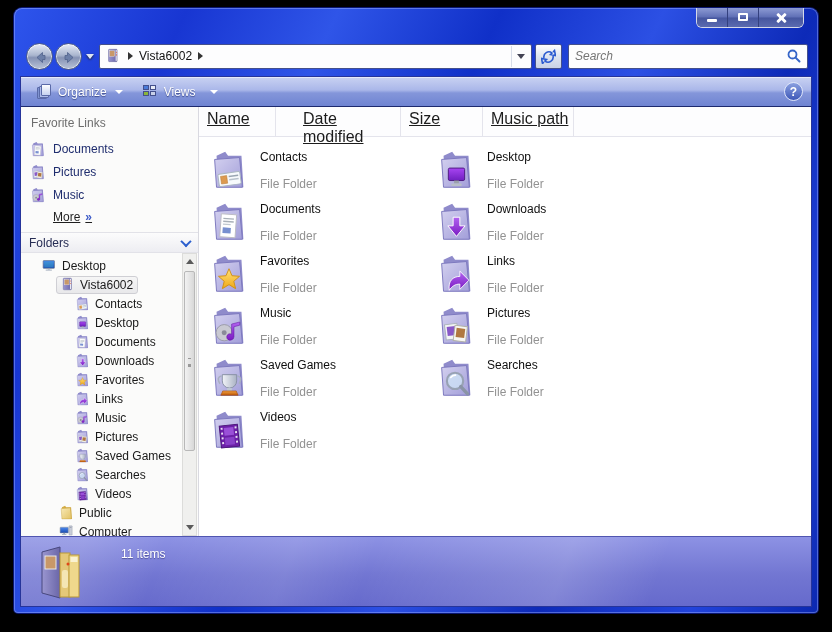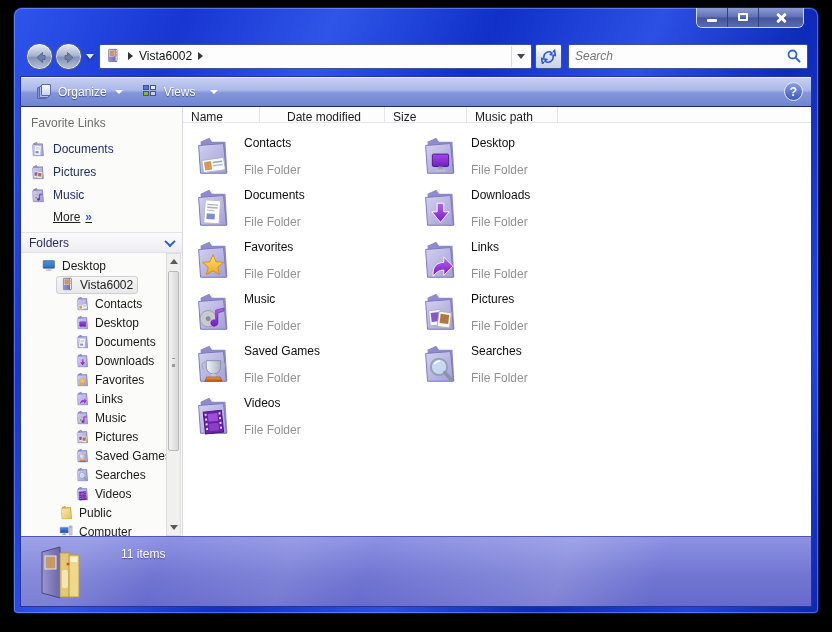--- a/index.html
+++ b/index.html
@@ -78,21 +78,21 @@
   .views-icon { width:15px; height:13px; display:grid; grid-template-columns:6px 6px; grid-auto-rows:5px; gap:1px; }
   .views-icon i { border:1px solid #44508c; }
   .views-icon i:nth-child(1){ background:#4a7ad8; } .views-icon i:nth-child(2){ background:#e8ecf6; }
   .views-icon i:nth-child(3){ background:#8ab43a; } .views-icon i:nth-child(4){ background:#c8d0e8; }
   .tri-dn-w { width:0; height:0; border-left:4px solid transparent; border-right:4px solid transparent;
     border-top:4px solid #fff; margin-left:2px; }
 
   .contentrow { flex:1; display:flex; min-height:0; }
 
   
-  .sidebar { width:162px; flex:0 0 auto; background:#fbfbfa; border-right:1px solid #d9d9e0;
+  .sidebar { width:178px; flex:0 0 auto; background:#fbfbfa; border-right:1px solid #d9d9e0;
     display:flex; flex-direction:column; font-size:12px; position:relative; }
   .fl-header { color:#6d6d6d; padding:9px 0 7px 10px; }
   .fl-item { display:flex; align-items:center; gap:6px; padding:2px 0 2px 8px; color:#1f2d6e; height:23px; }
   .fl-more { display:flex; align-items:center; gap:5px; padding:4px 0 4px 32px; color:#1f1f1f;text-decoration:underline; }
   .dbl-chev { color:#3e5cc8; font-size:12px; font-weight:bold; }
   .folders-bar { margin-top:4px; height:21px; display:flex; align-items:center;
     background:linear-gradient(#fcfcfc,#ededf2); border-top:1px solid #e2e2e8; border-bottom:1px solid #e2e2e8;
     padding:0 8px; color:#262c54; }
   .folders-bar .spring { flex:1; }
   .chev-dn { width:8px; height:8px; border-right:2px solid #2b5fce; border-bottom:2px solid #2b5fce;
@@ -110,22 +110,22 @@
   .tri-dn-s { width:0; height:0; border-left:4px solid transparent; border-right:4px solid transparent;
     border-top:5px solid #5a5a5a; }
   .vtrack { flex:1; position:relative; }
   .vthumb { position:absolute; left:1px; right:1px; top:2px; height:180px;
     background:linear-gradient(90deg,#f2f2f2,#d8d8d8); border:1px solid #b8b8b8; border-radius:2px; }
   .vthumb::after { content:""; position:absolute; left:3px; right:3px; top:50%; height:5px; margin-top:-3px;
     border-top:1px solid #999; border-bottom:1px solid #999; box-shadow:0 2px 0 #999; }
 
   
   .main { flex:1; display:flex; flex-direction:column; background:#fff; min-width:0; }
-  .colheads { height:16px; flex:0 0 auto; display:flex; font-size:12px; color:#1c1c1c;
-    border-bottom:1px solid #e4e4ec; background:#fdfdfe; }
+  .colheads { height:30px; flex:0 0 auto; display:flex; font-size:16px; color:#1c1c1c;
+    border-bottom:1px solid #e4e4ec; background:#fdfdfe;text-decoration:underline; }
   .col { padding:3px 0 0 8px; border-right:1px solid #e4e4ec; }
   .col-name{ width:77px; } .col-date{ width:106px;margin-left:19px; } .col-size{ width:82px; } .col-path{ width:91px; }
   .col-rest{ flex:1; border-right:none; }
   .tiles { display:grid; grid-template-columns:227px 1fr; padding:7px 0 0 7px; align-content:start; }
   .tile { display:flex; align-items:center; gap:8px; height:52px; }
   .tile-name { font-size:12px; color:#0f0f0f; }
   .tile-type { font-size:12px; color:#929292; margin-top:13px; }
   .fi { display:block; }
   .fi.lg { width:46px; height:46px; }
   .fi.sm { width:17px; height:17px; }

